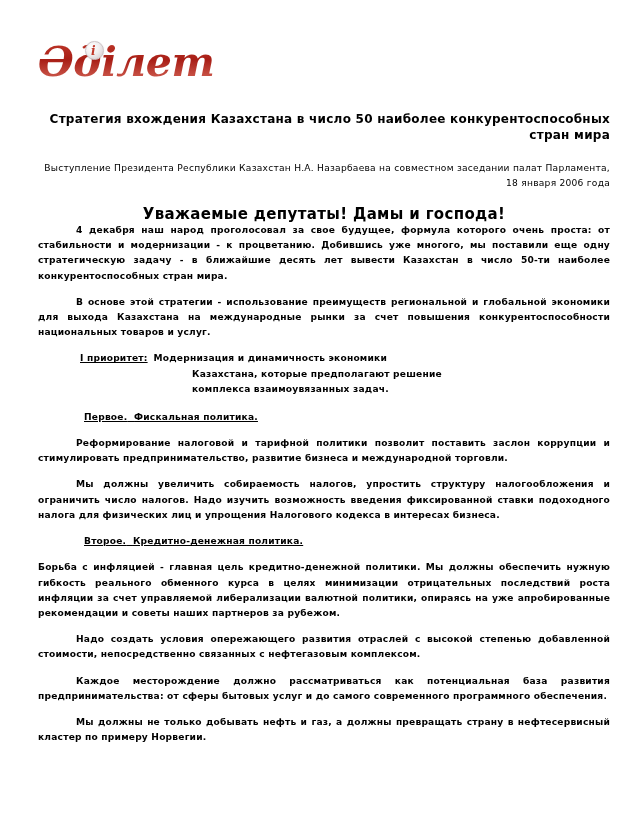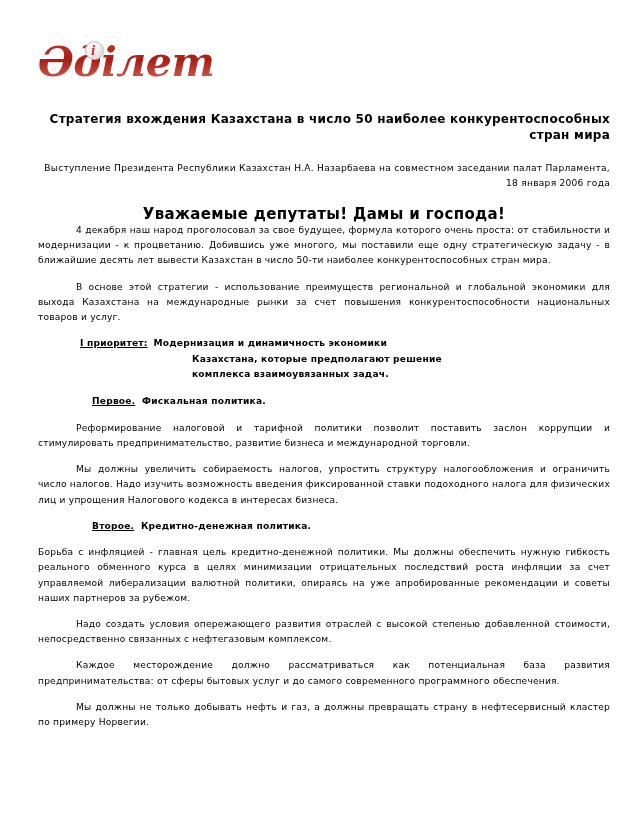--- a/index.html
+++ b/index.html
@@ -91,21 +91,21 @@
   .greeting {
     font-size: 15px;
     font-weight: 700;
     line-height: 15px;
     letter-spacing: 0.35px;
     text-align: center;
     margin: 0 0 1px 0;
   }
   p.body-para {
     font-size: 9.1px;
-    font-weight: 400;
+    font-weight: 700;
     line-height: 15.2px;
     letter-spacing: 0.2px;
     text-align: justify;
     margin: 0 0 11px 0;
     max-width: 572px;
   }
   p.body-para.indent {
     text-indent: 38px;
   }
   p.body-para.noindent {
@@ -128,28 +128,29 @@
     margin-right: 6px;
   }
   .priority-cont {
     display: block;
     padding-left: 112px;
     font-weight: 700;
   }
 
   
   .section-head {
-    margin: 0 0 11px 16px;
+    margin: 0 0 11px 8px;
     font-size: 9.1px;
     line-height: 15.4px;
     letter-spacing: 0.2px;
     font-weight: 700;
     text-indent: 38px;
     max-width: 572px;
     text-align: justify;
+    text-decoration: underline;
   }
   .section-head .label {
     text-decoration: underline;
     font-weight: 700;
   }
   .section-head .rest {
     font-weight: 700;
   }
 </style>
 </head>

